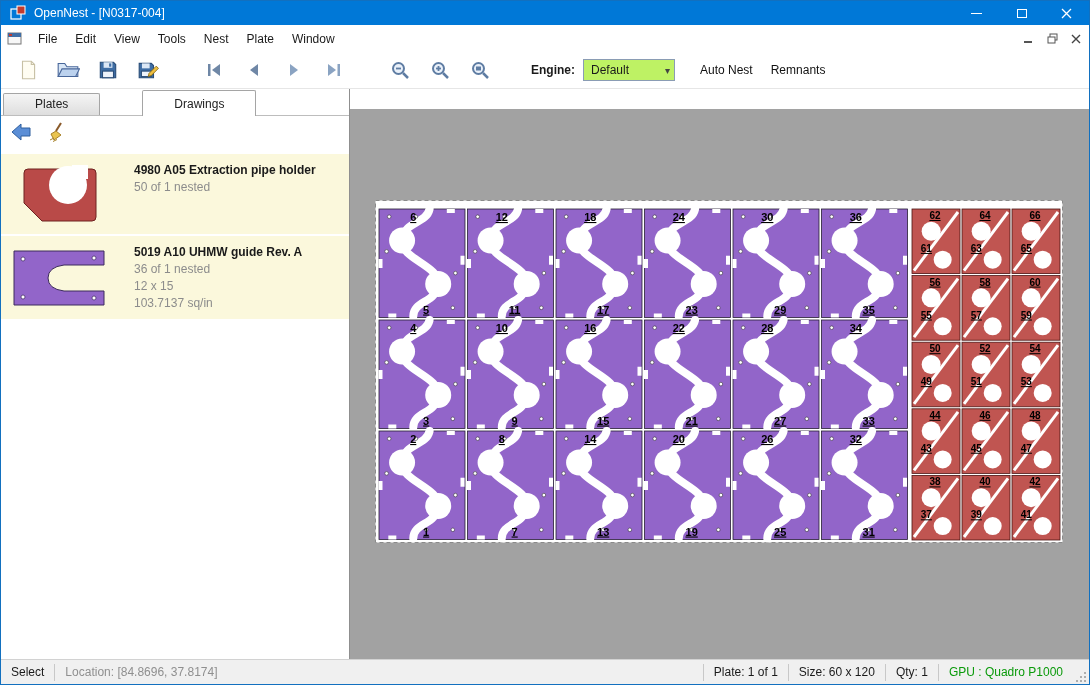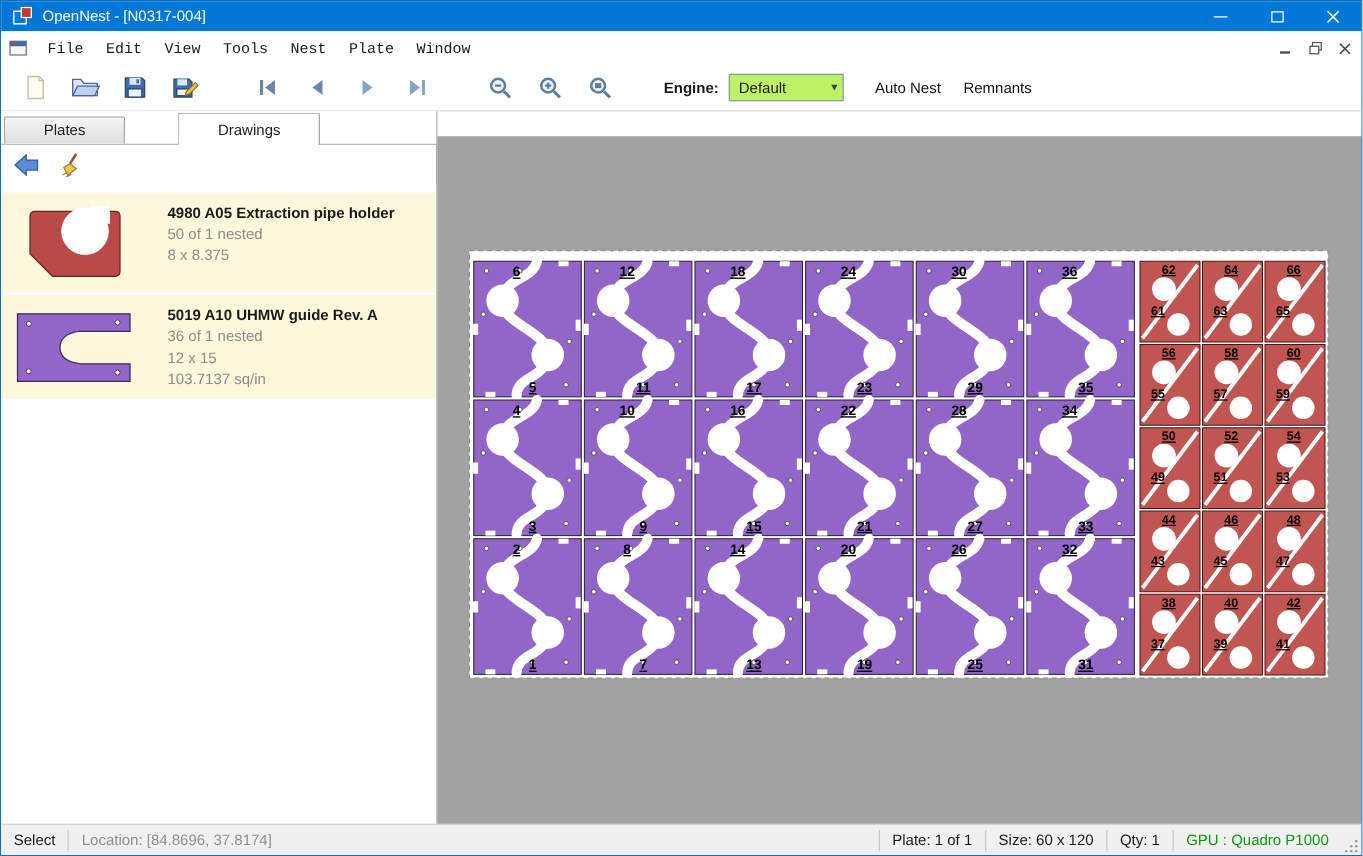--- a/index.html
+++ b/index.html
@@ -9,21 +9,21 @@
 
   
   .titlebar{height:24px;background:#0078d7;color:#fff;display:flex;align-items:center;flex:0 0 auto;}
   .app-icon{margin:0 8px 0 9px;display:flex;}
   .titlebar .title{flex:1;font-size:12px;}
   .tb-btn{width:45px;height:30px;display:flex;align-items:center;justify-content:center;cursor:default;}
   .glyph-min{display:block;width:11px;height:1px;background:#fff;}
   .glyph-max{display:block;width:10px;height:9px;border:1px solid #fff;}
 
   
-  .menubar{height:27px;background:#fff;display:flex;align-items:center;flex:0 0 auto;padding-left:6px;font-family:Liberation Mono, monospace;}
+  .menubar{height:27px;background:#fff;display:flex;align-items:center;flex:0 0 auto;padding-left:6px;}
   .mdi-icon{margin-right:6px;display:flex;}
   .menu-item{padding:0 9px;height:100%;display:flex;align-items:center;font-size:12px;}
   .menubar .spacer{flex:1;}
   .mdi-btn{width:22px;height:20px;display:flex;align-items:center;justify-content:center;margin-right:2px;}
 
   
   .toolbar{height:37px;background:#fff;border-bottom:1px solid #e6e6e6;display:flex;align-items:center;flex:0 0 auto;padding-left:12px;}
   .ticon{width:30px;height:30px;border:none;background:transparent;display:flex;align-items:center;justify-content:center;margin-right:10px;}
   .tgroup{display:flex;align-items:center;margin-right:26px;}
   .engine-label{font-weight:bold;margin-right:8px;}
@@ -235,21 +235,20 @@
           <div class="thumb">
             <svg width="86" height="66" viewBox="0 0 86 66">
                 <path d="M8 12 Q8 8 12 8 L76 8 Q80 8 80 12 L80 56 Q80 60 76 60 L26 60 L8 42 Z" fill="#b94a48" stroke="#6e2220"></path>
                 <circle cx="52" cy="24" r="19" fill="#fff"></circle>
                 <rect x="56" y="4" width="16" height="14" fill="#fff"></rect>
               </svg>
           </div>
           <div class="part-info">
             <div class="part-title">4980 A05 Extraction pipe holder</div>
             <div class="part-meta">50 of 1 nested</div>
-            <div class="part-meta">8 x 8.375</div>
           </div>
         </div>
         <div class="part-item">
           <div class="thumb">
             <svg width="98" height="62" viewBox="0 0 98 62">
                 <path d="M4 4 L94 4 L94 18 L54 18 Q38 20 38 31 Q38 42 54 44 L94 44 L94 58 L4 58 Z" fill="#9265c9" stroke="#3c2a5c"></path>
                 <circle cx="13" cy="12" r="2" fill="#fff" stroke="#3c2a5c" stroke-width="0.7"></circle>
                 <circle cx="13" cy="50" r="2" fill="#fff" stroke="#3c2a5c" stroke-width="0.7"></circle>
                 <circle cx="84" cy="11" r="2" fill="#fff" stroke="#3c2a5c" stroke-width="0.7"></circle>
                 <circle cx="84" cy="51" r="2" fill="#fff" stroke="#3c2a5c" stroke-width="0.7"></circle>

